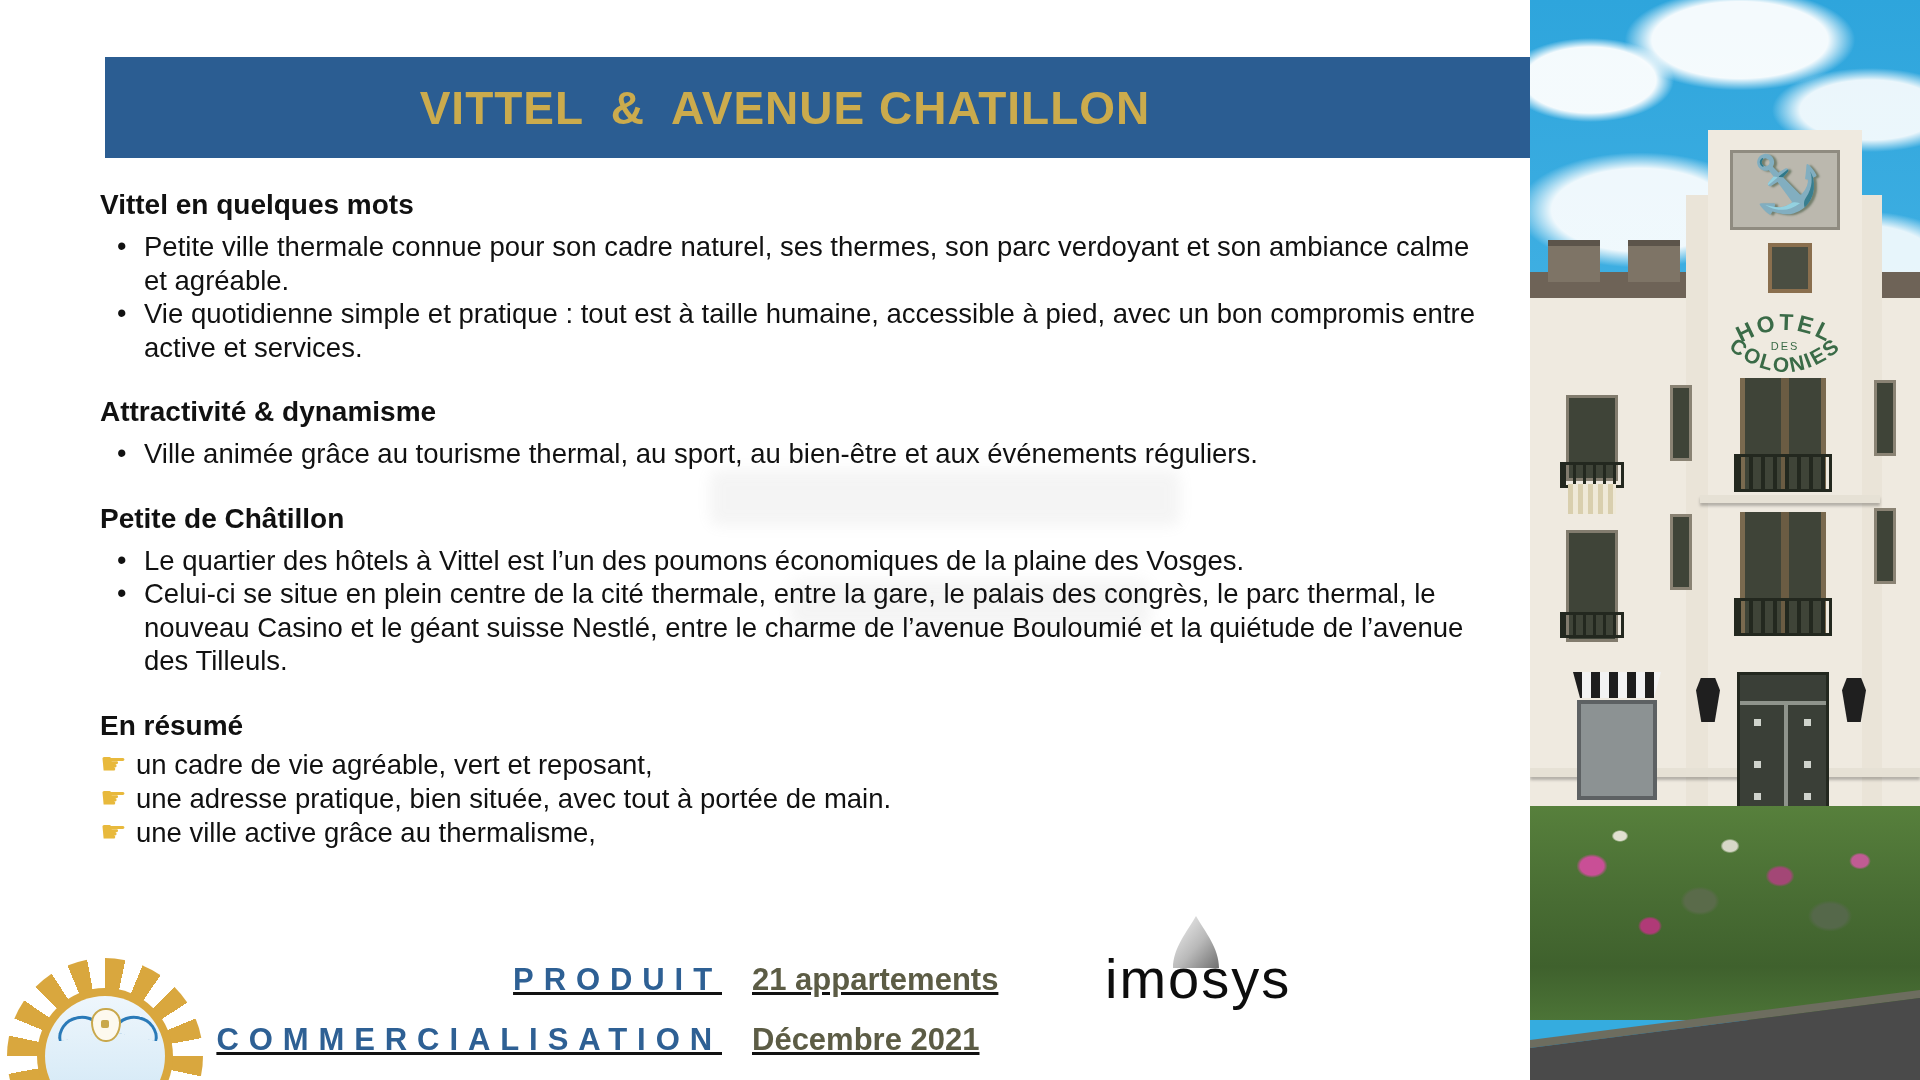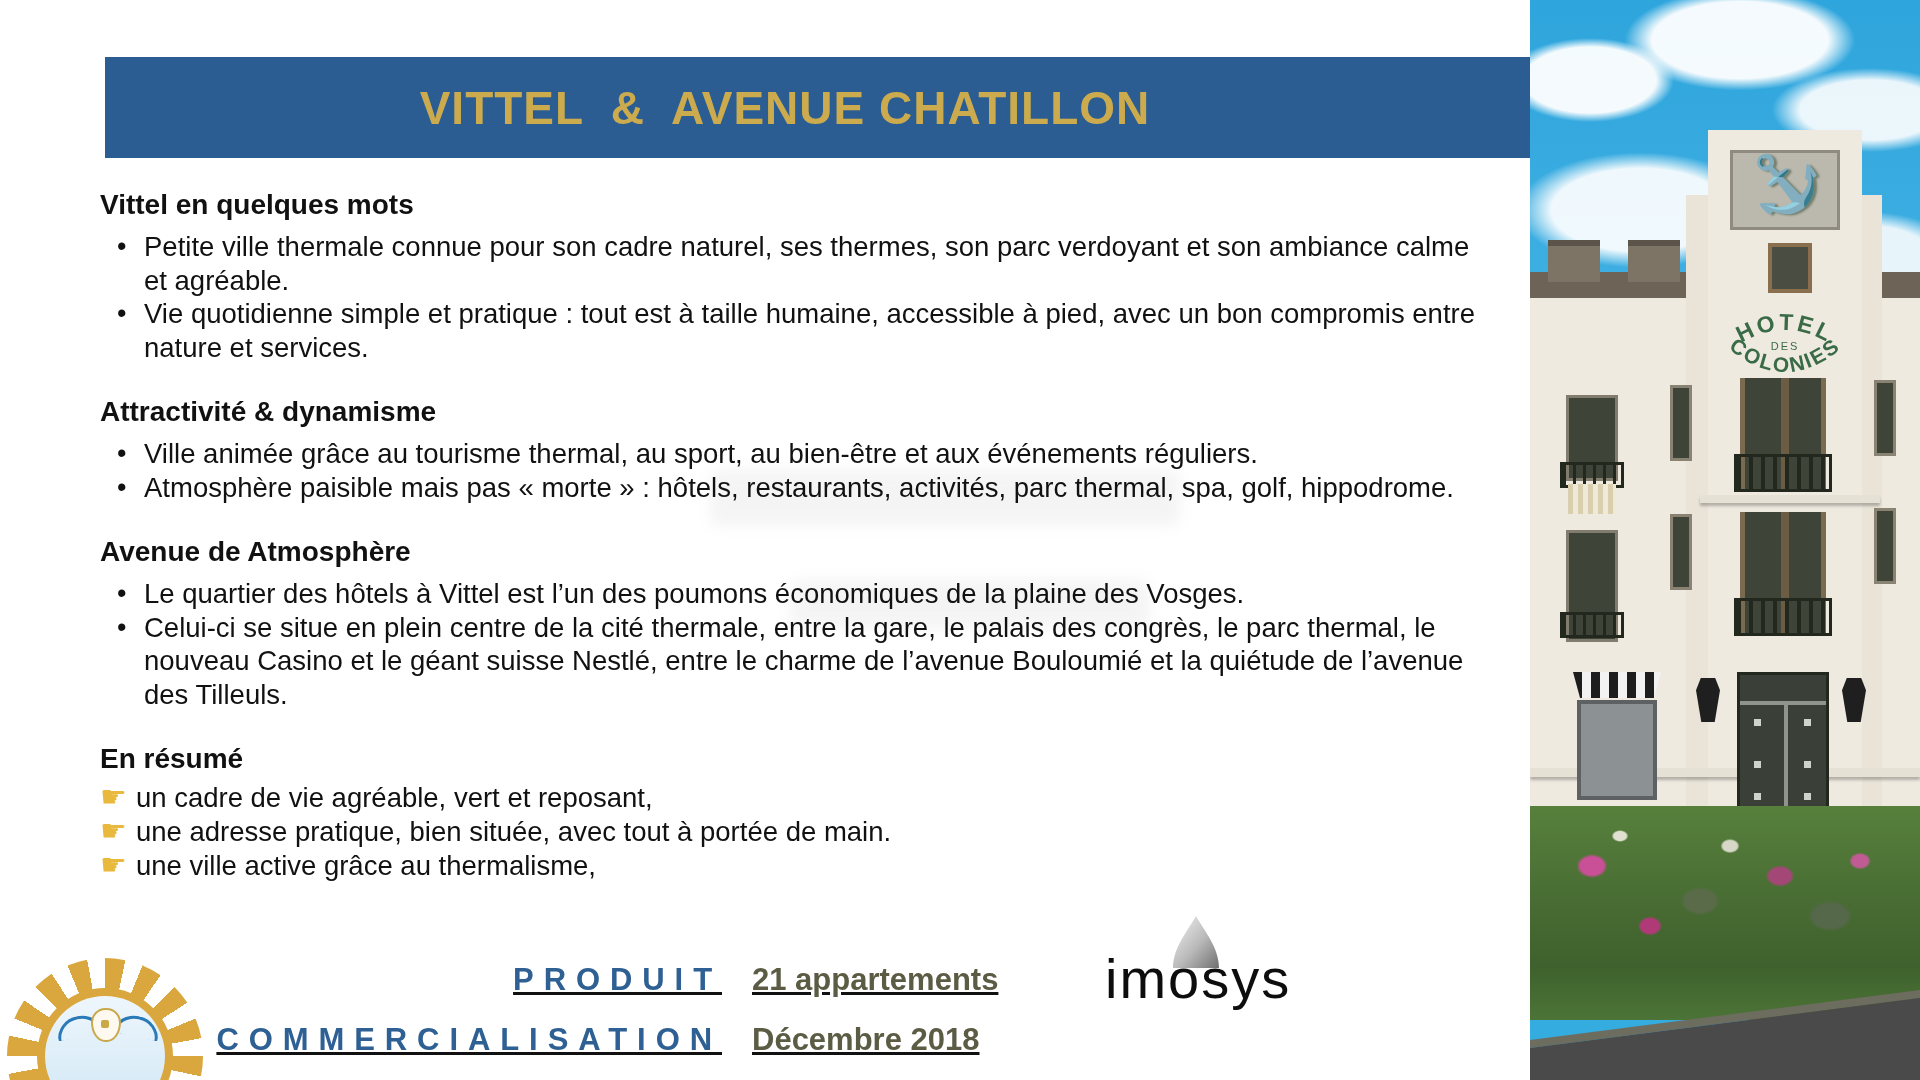--- a/index.html
+++ b/index.html
@@ -140,34 +140,33 @@
     <div class="wm a"></div>
     <div class="wm b"></div>
   </div>
 
   <div class="content">
 
     <div>
       <h3 class="sec-h">Vittel en quelques mots</h3>
       <ul class="blist">
         <li>Petite ville thermale connue pour son cadre naturel, ses thermes, son parc verdoyant et son ambiance calme et agréable.</li>
-        <li>Vie quotidienne simple et pratique : tout est à taille humaine, accessible à pied, avec un bon compromis entre nature et services.</li>
+        <li>Vie quotidienne simple et pratique : tout est à taille humaine, accessible à pied, avec un bon compromis entre active et services.</li>
       </ul>
     </div>
 
     <div>
       <h3 class="sec-h">Attractivité &amp; dynamisme</h3>
       <ul class="blist">
         <li>Ville animée grâce au tourisme thermal, au sport, au bien-être et aux événements réguliers.</li>
-        <li>Atmosphère paisible mais pas « morte » : hôtels, restaurants, activités, parc thermal, spa, golf, hippodrome.</li>
       </ul>
     </div>
 
     <div>
-      <h3 class="sec-h">Avenue de Atmosphère</h3>
+      <h3 class="sec-h">Petite de Châtillon</h3>
       <ul class="blist">
         <li>Le quartier des hôtels à Vittel est l’un des poumons économiques de la plaine des Vosges.</li>
         <li>Celui-ci se situe en plein centre de la cité thermale, entre la gare, le palais des congrès, le parc thermal, le nouveau Casino et le géant suisse Nestlé, entre le charme de l’avenue Bouloumié et la quiétude de l’avenue des Tilleuls.</li>
       </ul>
     </div>
 
     <div>
       <h3 class="summary-h">En résumé</h3>
       <div class="sum-item">
         <span class="finger">☛</span><span>un cadre de vie agréable, vert et reposant,</span>
@@ -180,21 +179,21 @@
       </div>
     </div>
   </div>
 
   <div class="frow r1">
     <div class="flabel">PRODUIT</div>
     <div class="fvalue">21 appartements</div>
   </div>
   <div class="frow r2">
     <div class="flabel">COMMERCIALISATION</div>
-    <div class="fvalue">Décembre 2018</div>
+    <div class="fvalue">Décembre 2021</div>
   </div>
 
   <div class="imosys">
     <svg class="drop" width="54" height="56" viewBox="0 0 54 56">
       <defs>
         <linearGradient id="gdrop" x1="0" y1="0" x2="1" y2="1">
           <stop offset="0" stop-color="#f4f4f4"></stop>
             <stop offset=".55" stop-color="#b9b9b9"></stop>
             <stop offset="1" stop-color="#6f6f6f"></stop>
         </linearGradient>

